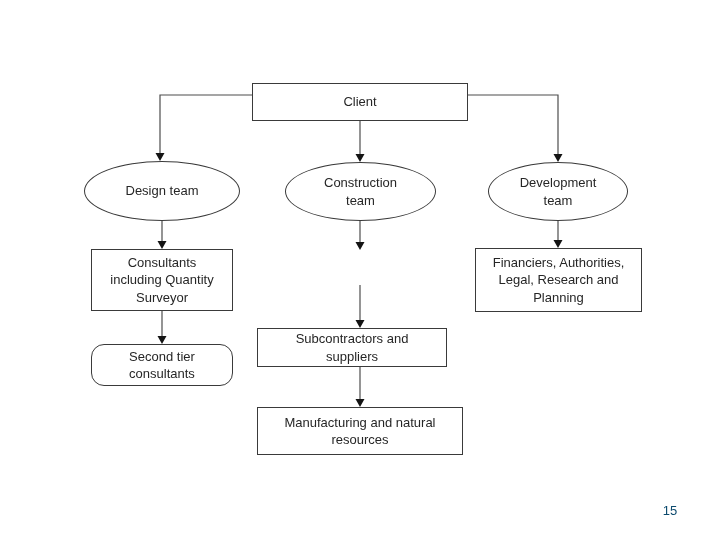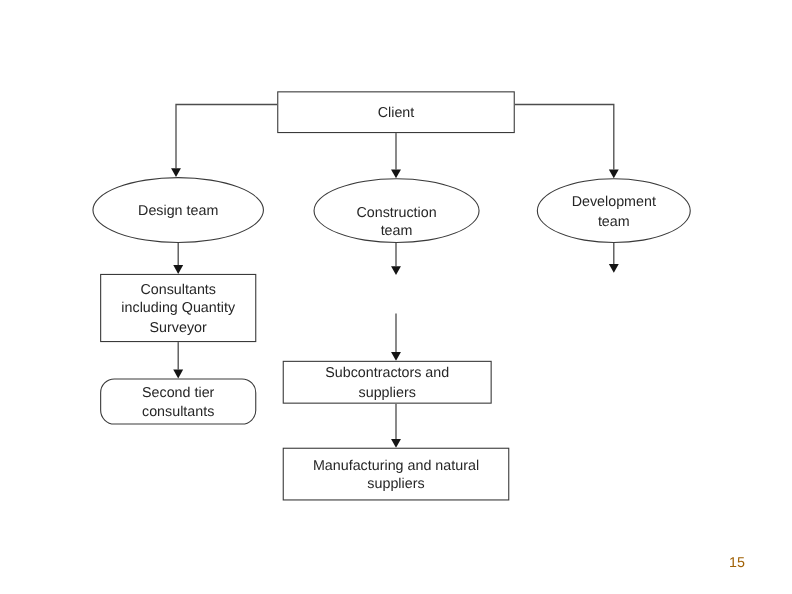--- a/index.html
+++ b/index.html
@@ -29,37 +29,37 @@
     line-height: 1.32;
     white-space: pre-line;
     padding: 2px 4px;
   }
   .box { border: 1px solid #3a3a3a; text-align: center; }
   .ellipse { border: 1px solid #3a3a3a; border-radius: 50%; }
 
   
   .n-client        { left: 252px; top:  83px; width: 216px; height: 38px; }
   .n-design        { left:  84px; top: 161px; width: 156px; height: 60px; text-align: center; }
-  .n-construction  { left: 285px; top: 162px; width: 151px; height: 59px; align-items: flex-end; }
+  .n-construction  { left: 285px; top: 162px; width: 151px; height: 59px; }
   .n-development   { left: 488px; top: 162px; width: 140px; height: 59px; }
   .n-consultants   { left:  91px; top: 249px; width: 142px; height: 62px; }
   .n-secondtier    { left:  91px; top: 344px; width: 142px; height: 42px; border-radius: 13px; }
   .n-maincontr     { left: 257px; top: 250px; width: 206px; height: 35px; }
   .n-subcontr      { left: 257px; top: 328px; width: 190px; height: 39px; }
   .n-manufact      { left: 257px; top: 407px; width: 206px; height: 48px; }
   .n-financiers    { left: 475px; top: 248px; width: 167px; height: 64px; }
 
   .page-number {
     position: absolute;
     left: 655px;
     top: 503px;
     width: 30px;
     text-align: center;
     font-size: 13px;
-    color: #a16207;
+    color: #0c4a6e;
   }
 </style>
 </head>
 <body>
 
 <div class="slide">
 
   <svg class="connectors" viewBox="0 0 720 540" fill="none" stroke="#4d4d4d" stroke-width="1.2">
 
     <g>
@@ -138,19 +138,24 @@
   </div>
 
 
   <div class="node box n-subcontr">
     <span>Subcontractors and
 suppliers</span>
   </div>
 
   <div class="node box n-manufact">
     <span>Manufacturing and natural
-suppliers</span>
+resources</span>
   </div>
 
+  <div class="node box n-financiers">
+    <span>Financiers, Authorities,
+Legal, Research and
+Planning</span>
+  </div>
 
   <div class="page-number">15</div>
 
 </div>
 
 </body></html>

